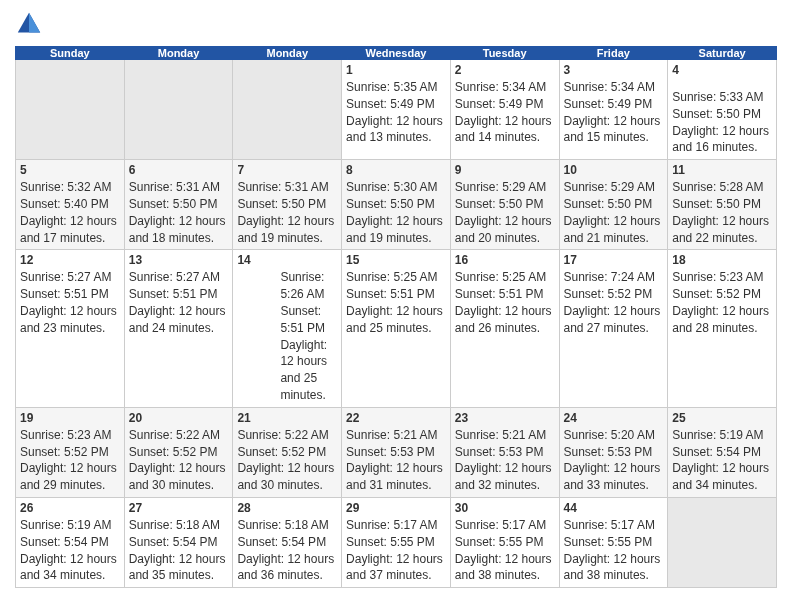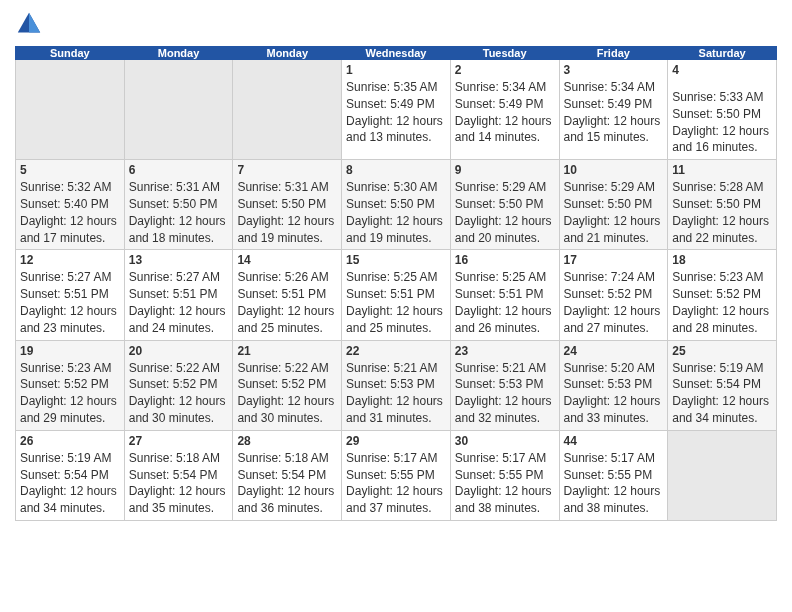--- a/index.html
+++ b/index.html
@@ -227,21 +227,21 @@
           </td>
           <td>
             <span class="day-number">13</span>
             <div class="day-info" style="white-space: pre-line;">Sunrise: 5:27 AM
 Sunset: 5:51 PM
 Daylight: 12 hours
 and 24 minutes.</div>
           </td>
           <td>
             <span class="day-number">14</span>
-            <div class="day-info" style="white-space: pre-line;">Sunrise: 5:26 AM
+            <div class="day-info" style="white-space: pre-line; margin-left: 43px;">Sunrise: 5:26 AM
 Sunset: 5:51 PM
 Daylight: 12 hours
 and 25 minutes.</div>
           </td>
           <td>
             <span class="day-number">15</span>
             <div class="day-info" style="white-space: pre-line;">Sunrise: 5:25 AM
 Sunset: 5:51 PM
 Daylight: 12 hours
 and 25 minutes.</div>

